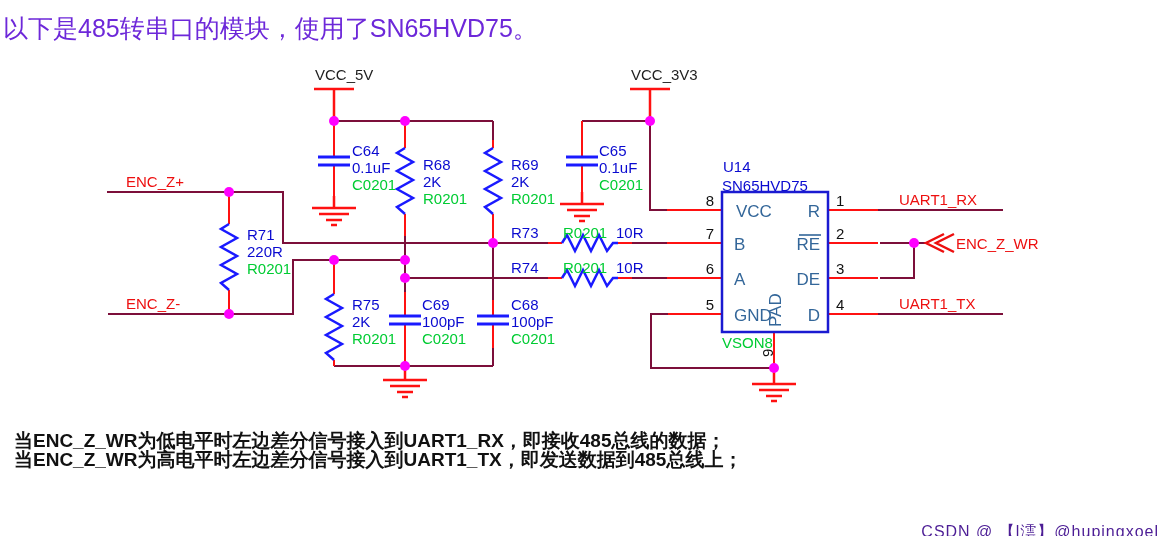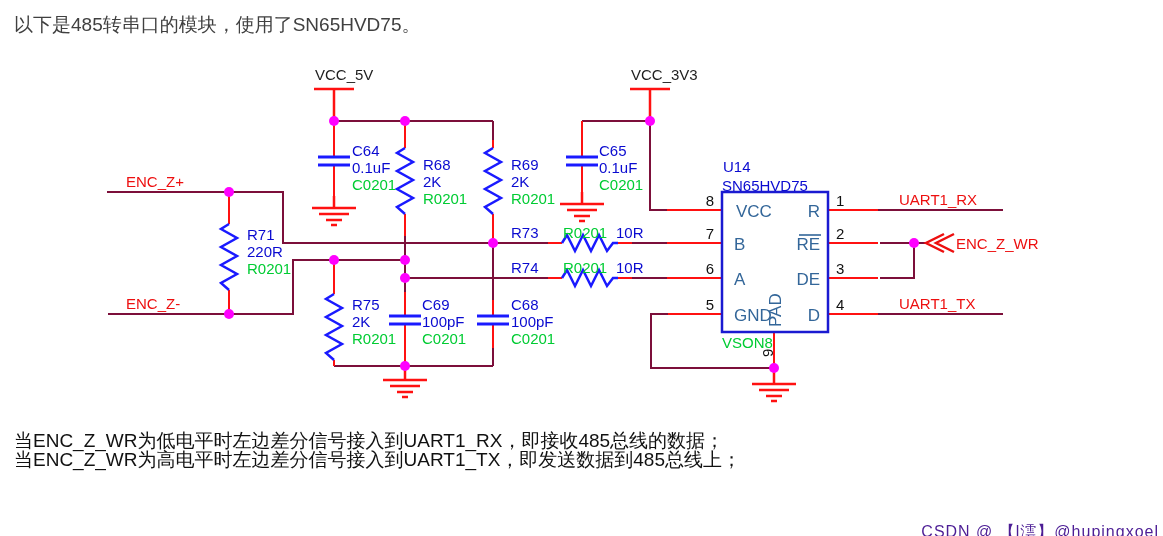--- a/index.html
+++ b/index.html
@@ -1,20 +1,20 @@
 <!DOCTYPE html>
 <html><head>
 <meta charset="utf-8">
 <style>
   html,body{margin:0;padding:0}
   body{width:1163px;height:536px;background:#ffffff;position:relative;overflow:hidden;
        font-family:"Liberation Sans",sans-serif}
   .abs{position:absolute}
-  .intro{left:14px;top:12px;font-size:19px;color:#404040}
-  .note{left:14px;font-size:19px;font-weight:400;color:#111111}
+  .intro{left:3px;top:12px;font-size:25px;color:#6d28d9}
+  .note{left:14px;font-size:19px;font-weight:700;color:#111111}
   .note1{top:428px}
   .note2{top:447px}
   .wm{right:4px;top:522px;font-size:16px;color:#4c1d95;letter-spacing:1px}
   svg.schematic{position:absolute;left:0;top:0}
   svg text{font-family:"Liberation Sans",sans-serif;font-size:15px}
   .t-blue{fill:#0a0ad0}
   .t-green{fill:#00cc33}
   .t-red{fill:#ed0f0f}
   .t-blk{fill:#1e1e1e}
   .t-pin{fill:#336699;font-size:17px}

